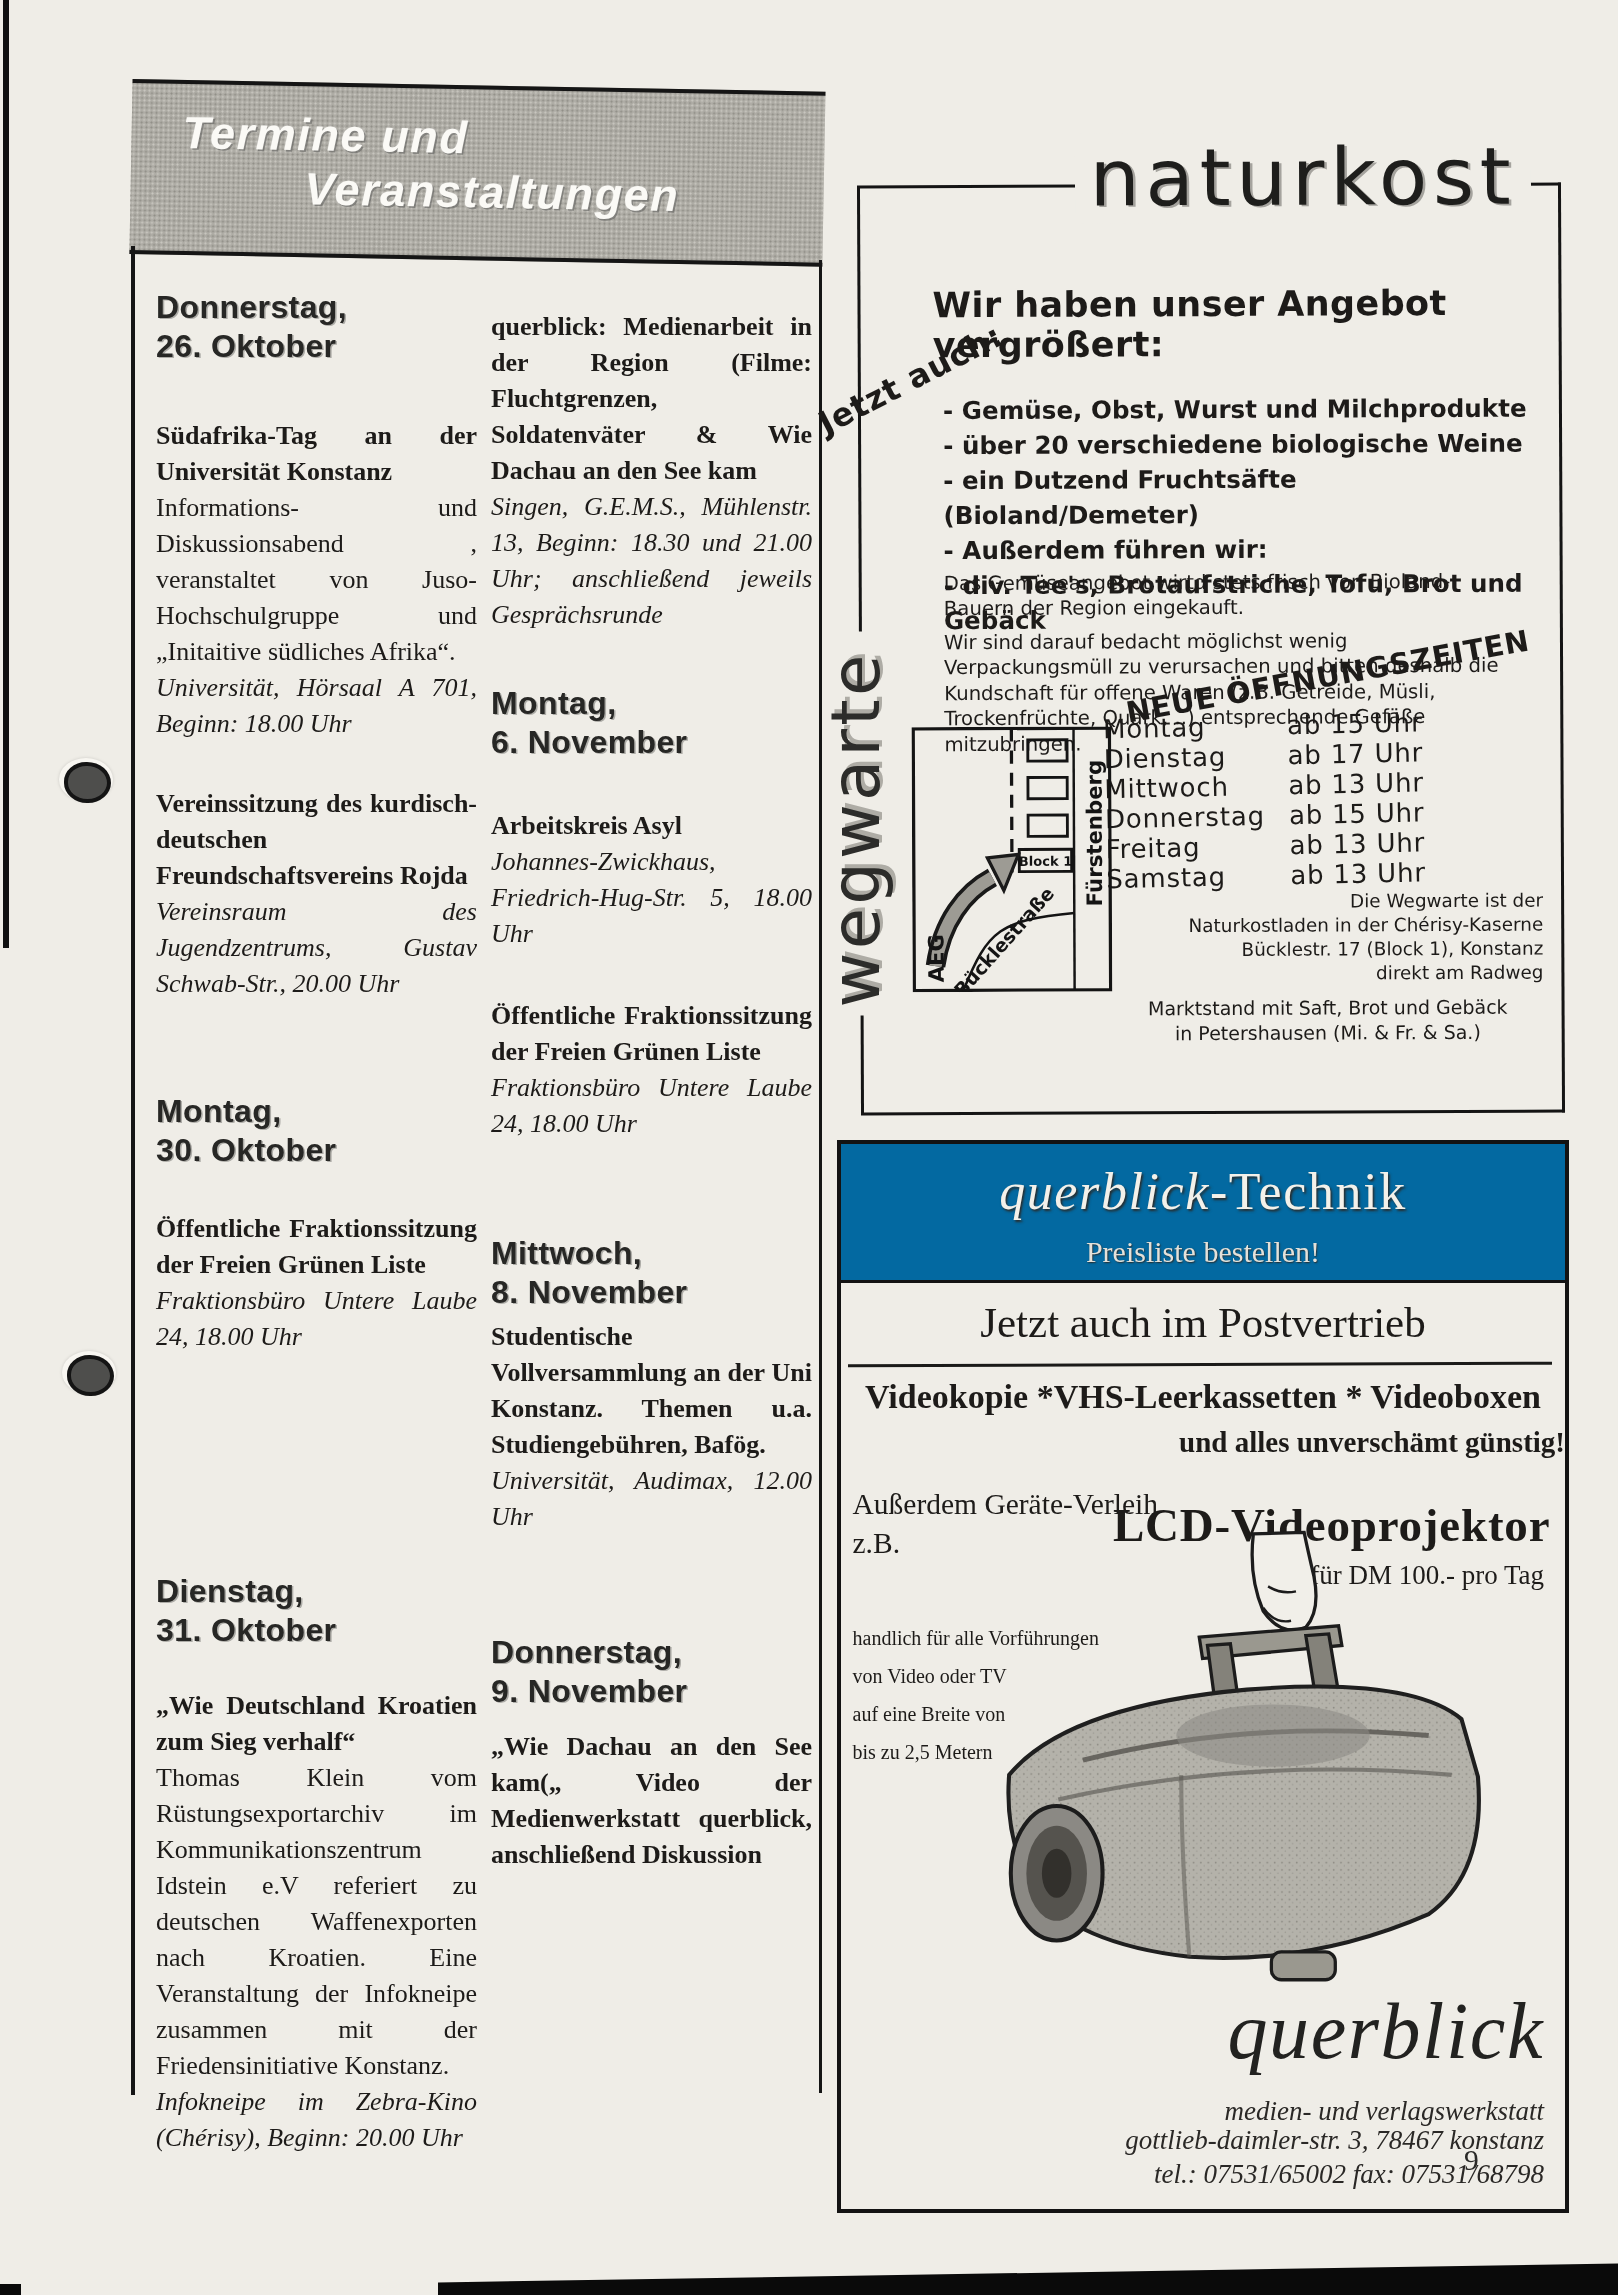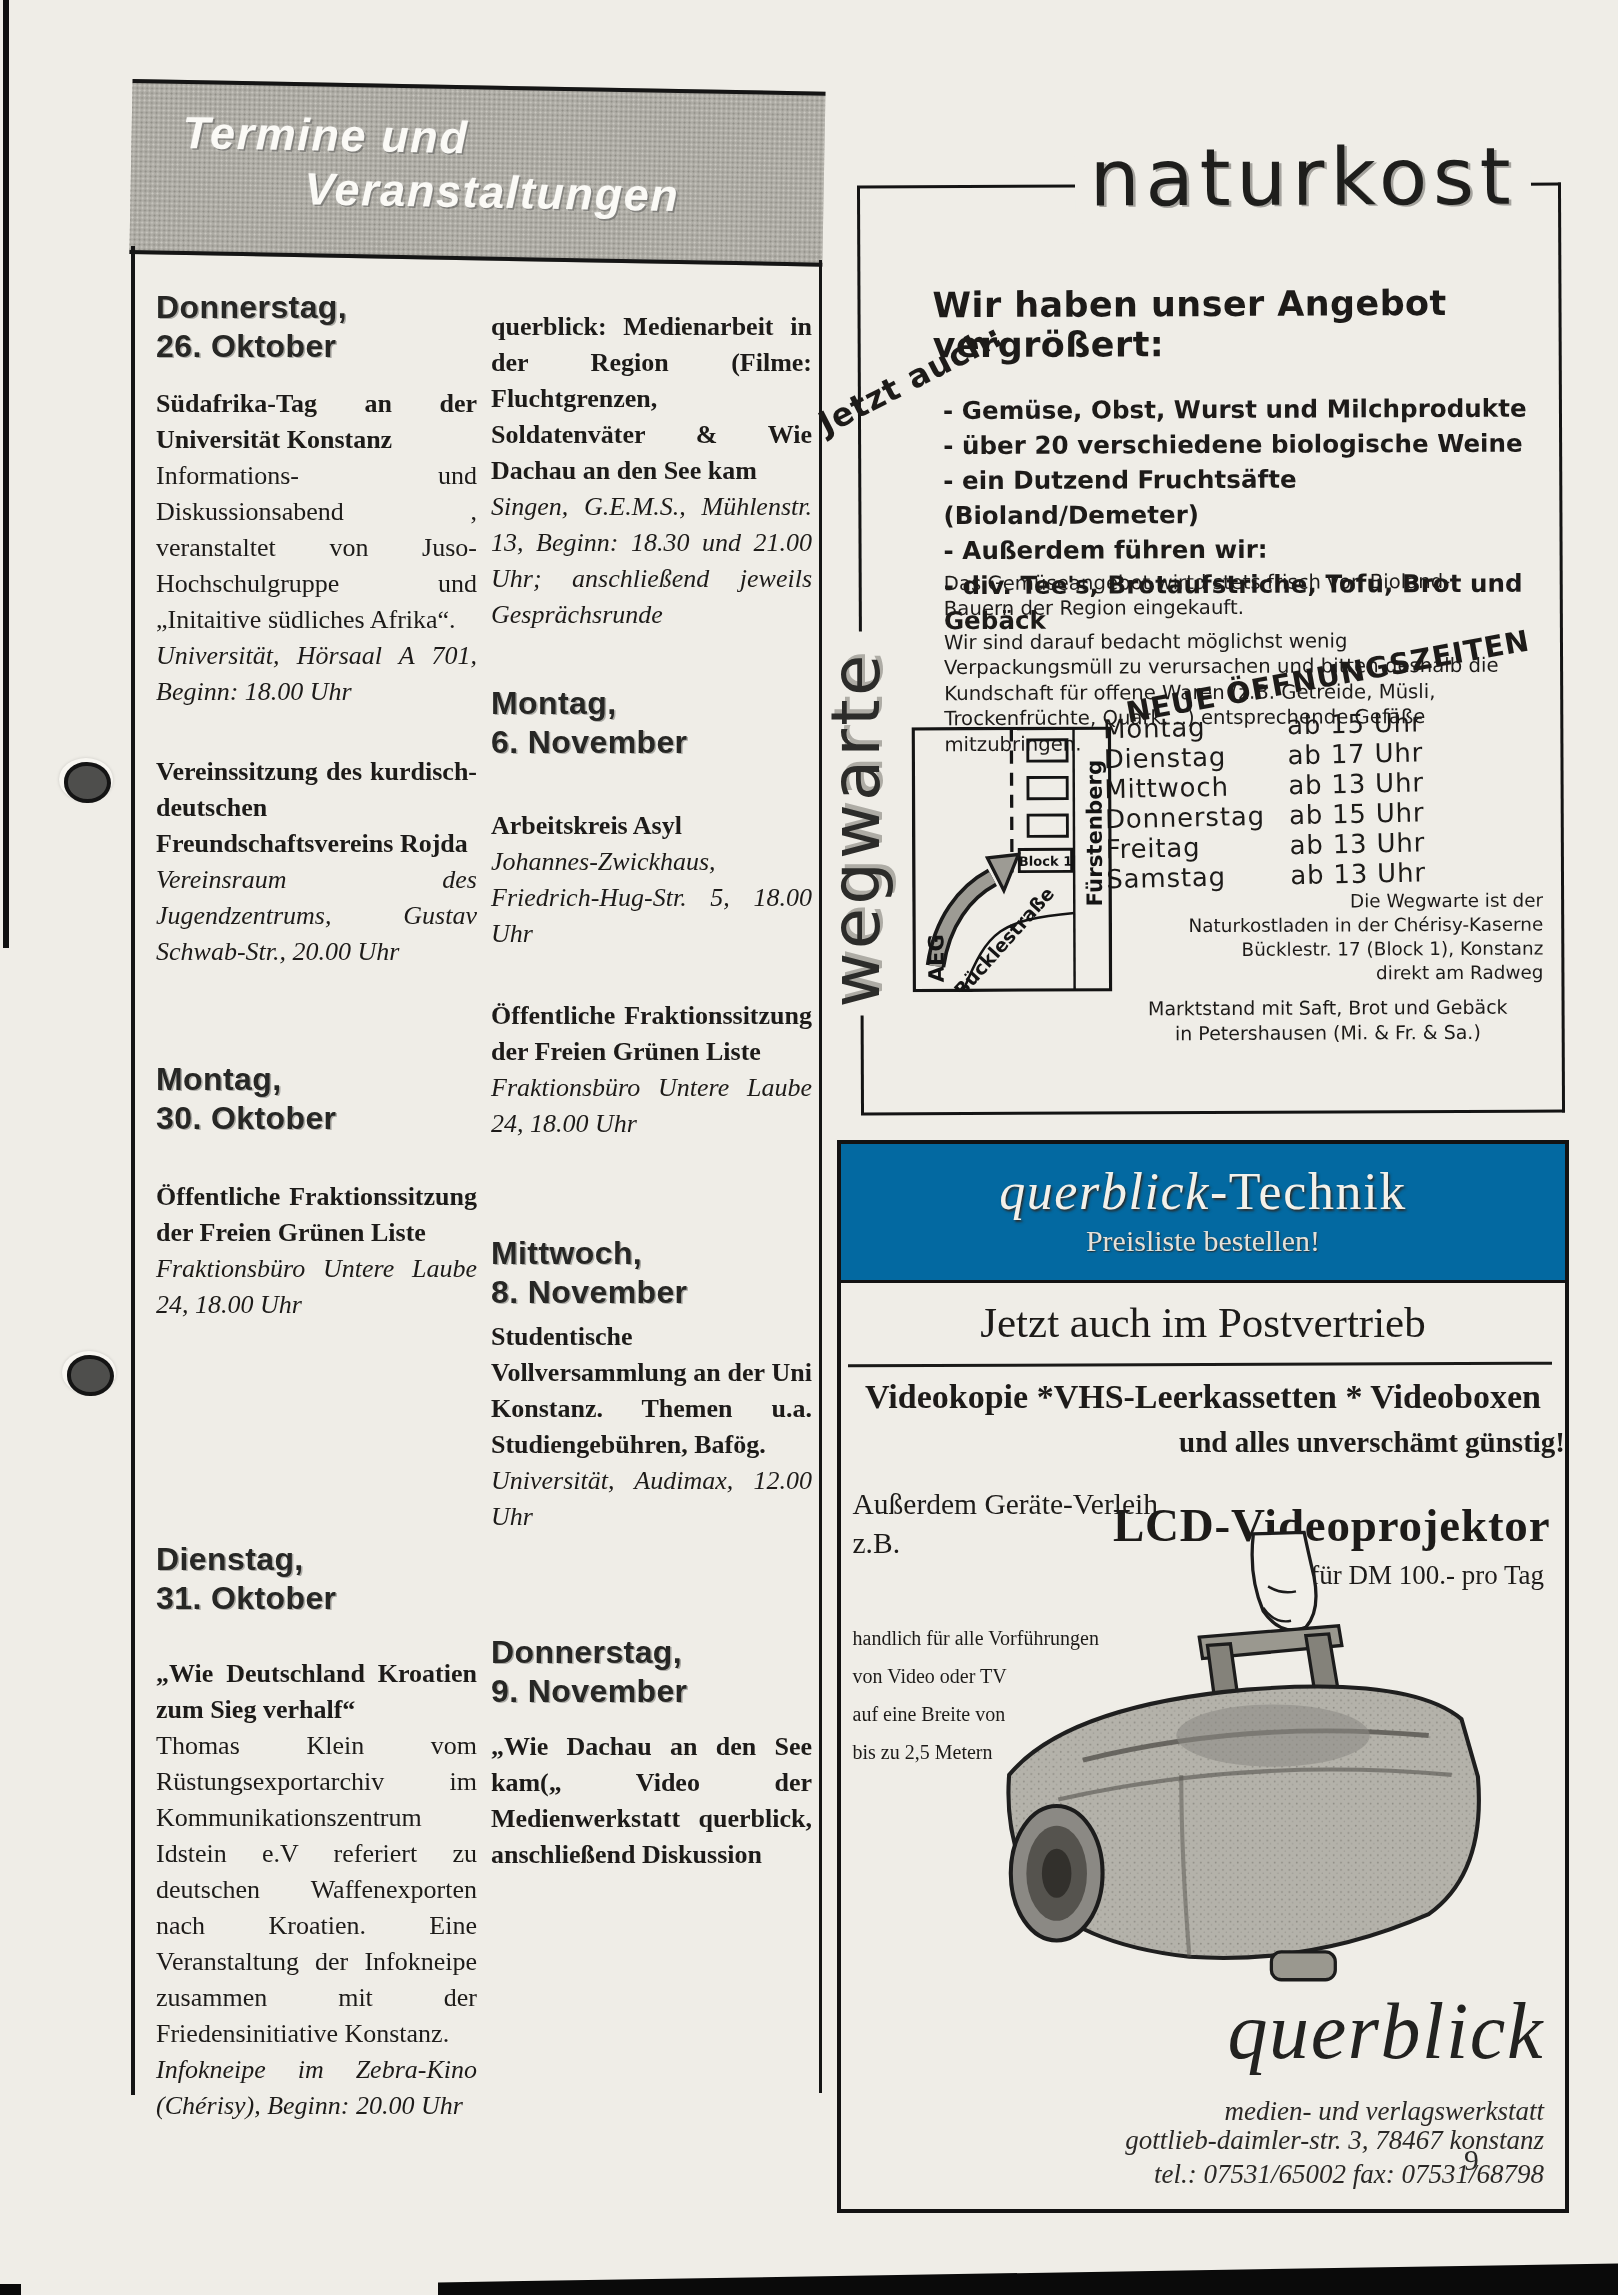--- a/index.html
+++ b/index.html
@@ -36,21 +36,21 @@
   .t-band .l1{margin:23px 0 0 51px;} .t-band .l2{margin:3.3px 0 0 174px;}
   .t-border-left{position:absolute;left:131px;top:246px;width:4.1px;height:1849px;background:#151515;}
   .t-border-right{position:absolute;left:819px;top:260px;width:3.3px;height:1833px;background:#151515;}
   .col{position:absolute;top:288px;width:321px;}
   #col-0{left:156px;} #col-1{left:491px;}
   .day-heading{font-family:"Liberation Sans",sans-serif;font-weight:700;font-size:32px;line-height:39px;
         white-space:pre-line;letter-spacing:0.4px;color:#272725;text-shadow:1.5px 0.8px 0 rgba(75,75,72,.4);}
   .event p{margin:0;font-size:26px;line-height:36px;text-align:justify;}
   .event-title{font-weight:700;}
   .event-venue{font-style:italic;}
-  #col-0 > :nth-child(1){margin-top:0;}    #col-0 > :nth-child(2){margin-top:20px;}
+  #col-0 > :nth-child(1){margin-top:0;}    #col-0 > :nth-child(2){margin-top:52px;}
   #col-0 > :nth-child(3){margin-top:44px;} #col-0 > :nth-child(4){margin-top:90px;}
   #col-0 > :nth-child(5){margin-top:41px;} #col-0 > :nth-child(6){margin-top:217px;}
   #col-0 > :nth-child(7){margin-top:38px;}
   #col-1 > :nth-child(1){margin-top:21px;} #col-1 > :nth-child(2){margin-top:51px;}
   #col-1 > :nth-child(3){margin-top:46px;} #col-1 > :nth-child(4){margin-top:46px;}
   #col-1 > :nth-child(5){margin-top:92px;}#col-1 > :nth-child(6){margin-top:6.6px;}
   #col-1 > :nth-child(7){margin-top:98px;}#col-1 > :nth-child(8){margin-top:18px;}
   
   .hand{font-family:"DejaVu Sans",sans-serif;}
   .nk-box{position:absolute;left:862px;top:184px;width:698px;height:924px;
@@ -81,21 +81,21 @@
         transform:rotate(-90deg);transform-origin:0 0;
         font-size:67px;letter-spacing:3.3px;color:#2c2c2a;text-align:center;
         text-shadow:4.1px 2.5px 0 rgba(130,128,122,.6);}
   
   .qb-box{position:absolute;left:837px;top:1140px;width:724px;height:1065px;border:4.1px solid #131313;}
   .qb-head{position:absolute;left:0;top:0;width:100%;height:136px;border-bottom:3.3px solid #131313;
         text-align:center;}
   .qb-head .t{margin-top:18px;font-size:52px;color:#f3f1ea;letter-spacing:1.6px;
         text-shadow:1.6px 1.6px 2.5px #2a2a28;}
   .qb-head .t i{font-style:italic;}
-  .qb-head .s{margin-top:3px;font-size:30px;color:#e3e1da;text-shadow:0.8px 0.8px 1.6px #2a2a28;}
+  .qb-head .s{margin-top:14px;font-size:30px;color:#e3e1da;text-shadow:0.8px 0.8px 1.6px #2a2a28;}
   .qb-line1{position:absolute;left:0;top:154px;width:100%;text-align:center;font-size:43px;}
   .qb-rule{position:absolute;left:6.6px;top:219px;width:704px;height:2.5px;background:#1a1a18;
         transform:rotate(-.2deg);}
   .qb-line2{position:absolute;left:0;top:234px;width:100%;text-align:center;font-size:34px;font-weight:700;}
   .qb-line3{position:absolute;left:0;top:282px;width:100%;text-align:right;font-size:29px;font-weight:700;}
   .qb-line4{position:absolute;left:11.5px;top:344px;font-size:29.5px;}
   .qb-line5{position:absolute;left:11.5px;top:383px;font-size:29.5px;}
   .qb-product{position:absolute;right:14.7px;top:354px;font-size:47px;font-weight:700;letter-spacing:0.8px;}
   .qb-price{position:absolute;right:21px;top:416px;font-size:27px;}
   .qb-desc{position:absolute;left:11.5px;top:475px;font-size:20px;line-height:38px;white-space:pre-line;}

